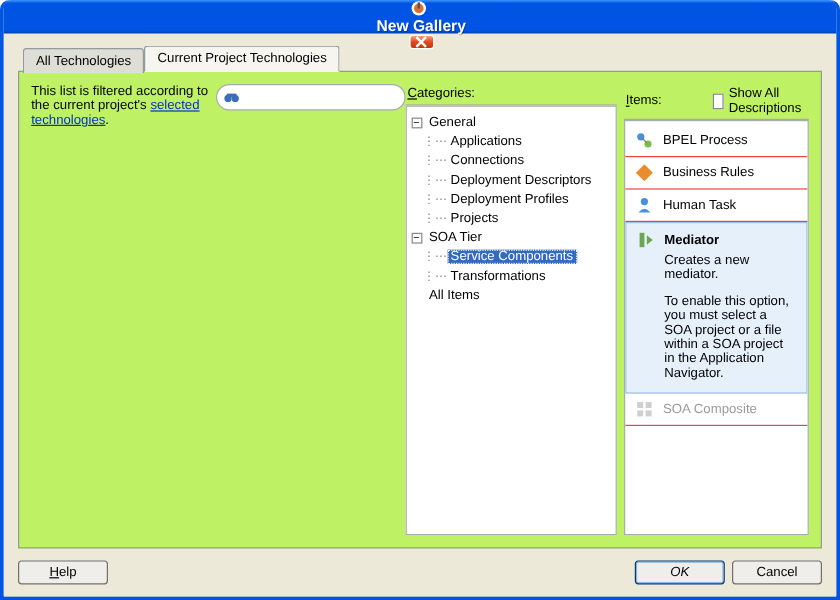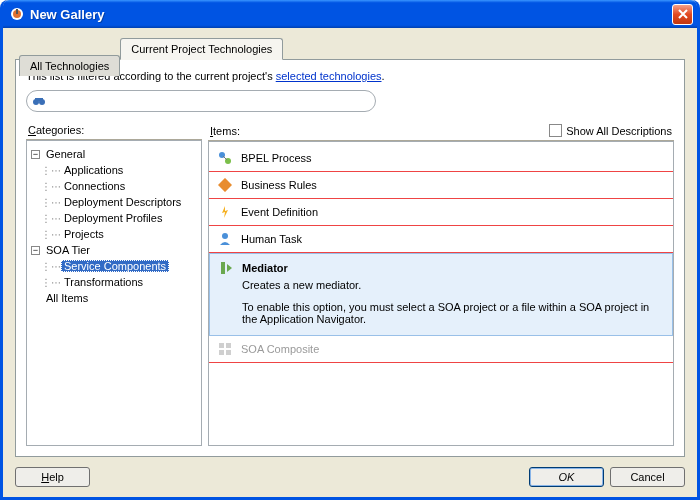--- a/index.html
+++ b/index.html
@@ -23,20 +23,21 @@
     flex-direction: column;
   }
   .titlebar {
     height: 28px;
     background: linear-gradient(to bottom, #3a95ff 0%, #0054e3 10%, #0054e3 90%, #0040b0 100%);
     border-radius: 6px 6px 0 0;
     display: flex;
     align-items: center;
     padding: 0 4px 0 6px;
     color: #fff;
+    flex-direction: column;
   }
   .titlebar .app-icon {
     width: 16px; height: 16px;
     margin-right: 5px;
     display: flex; align-items: center; justify-content: center;
   }
   .titlebar .title {
     font-weight: bold;
     font-size: 13px;
     flex: 1;
@@ -70,35 +71,35 @@
     border: 1px solid #919b9c;
     border-bottom: none;
     border-radius: 3px 3px 0 0;
     background: #f2f1ec;
     margin-right: 0;
     cursor: pointer;
     position: relative;
   }
   .tab.inactive {
     background: #deddd6;
-    top: 17px;
+    top: 2px;
   }
   .tab.active {
     background: #f6f5f0;
     border-bottom: 1px solid #f6f5f0;
     margin-bottom: -1px;
     z-index: 2;
   }
   .panel {
     flex: 1;
     border: 1px solid #919b9c;
-    background: #ffffff;
+    background: #bef264;
     padding: 10px;
     display: flex;
-    flex-direction: column;
+    flex-direction: row;
     min-height: 0;
   }
   .filter-line {
     margin-bottom: 8px;
   }
   .filter-line a { color: #0033cc; text-decoration: underline; }
   .search-wrap {
     display: flex;
     align-items: center;
     border: 1px solid #a5acb2;
@@ -339,28 +340,20 @@
 
             <div class="item-row">
               <span class="item-icon">
                   <svg width="14" height="14">
                     <rect x="2" y="2" width="10" height="10" fill="#e88c2e" transform="rotate(45 7 7)"></rect>
                   </svg>
                 </span>
               <span>Business Rules</span>
             </div>
 
-            <div class="item-row">
-              <span class="item-icon">
-                  <svg width="14" height="14">
-                    <path d="M7 1 L4 8 L7 7 L6 13 L10 5 L7 6 Z" fill="#f5b020"></path>
-                  </svg>
-                </span>
-              <span>Event Definition</span>
-            </div>
 
             <div class="item-row">
               <span class="item-icon">
                   <svg width="14" height="14">
                     <circle cx="7" cy="4" r="3" fill="#4a90d9"></circle>
                     <path d="M2 13 Q7 7 12 13 Z" fill="#4a90d9"></path>
                   </svg>
                 </span>
               <span>Human Task</span>
             </div>

